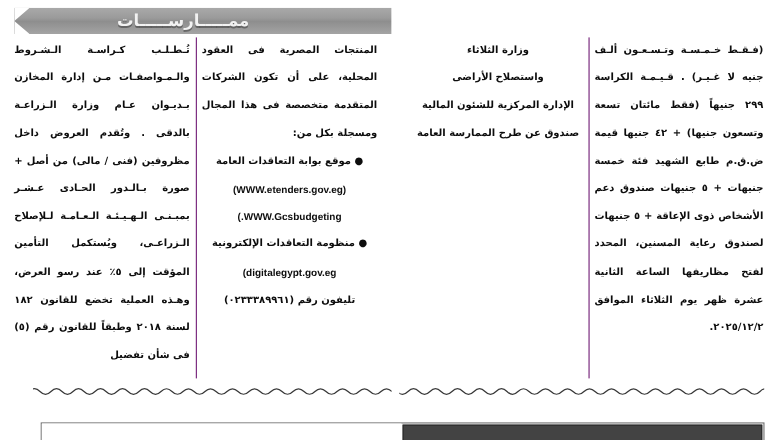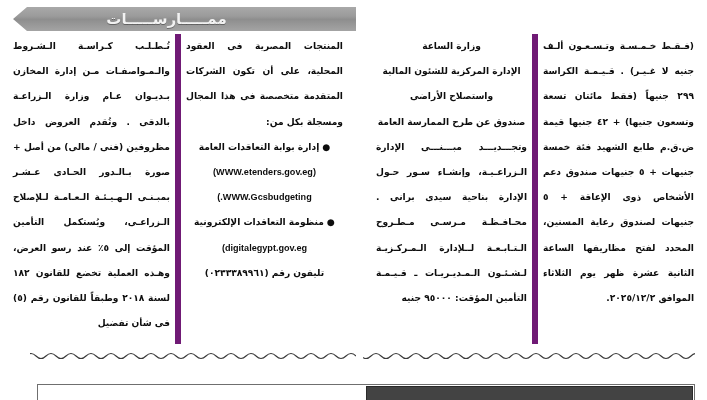--- a/index.html
+++ b/index.html
@@ -101,21 +101,21 @@
   }
 
   .col {
     flex: 1 1 0;
     padding: 0 5px;
     position: relative;
     overflow: hidden;
   }
 
   .col + .col {
-    border-right: 6px solid #701a75;
+    border-right: 1px solid #701a75;
   }
 
   .col p {
     font-size: 9.1px;
     line-height: 25.2px;
     color: #0d0d0d;
     font-weight: bold;
     text-align: justify;
     text-align-last: justify;
     word-spacing: 0px;
@@ -181,25 +181,24 @@
 <div class="page">
 
   <div class="ad-block" id="ad-block-right">
 
 
     <div class="cols">
       <div class="col">
         <p class="lastline">(فـقـط خـمـسـة وتـسـعـون ألـف جنيه لا غـيـر) . قـيـمـة الكراسة ٢٩٩ جنيهاً (فقط مائتان تسعة وتسعون جنيها) + ٤٢ جنيها قيمة ض.ق.م طابع الشهيد فئة خمسة جنيهات + ٥ جنيهات صندوق دعم الأشخاص ذوى الإعاقة + ٥ جنيهات لصندوق رعاية المسنين، المحدد لفتح مظاريفها الساعة الثانية عشرة ظهر يوم الثلاثاء الموافق ٢٠٢٥/١٢/٢.</p>
       </div>
       <div class="col">
-        <p class="centerline">وزارة الساعة</p>
+        <p class="centerline">وزارة الثلاثاء</p>
+        <p class="centerline">واستصلاح الأراضى</p>
         <p class="centerline">الإدارة المركزية للشئون المالية</p>
-        <p class="centerline">واستصلاح الأراضى</p>
         <p class="centerline">صندوق عن طرح الممارسة العامة</p>
-        <p class="lastline">وتجـــديـــد مبـــنـــى الإدارة الـزراعـيـة، وإنشـاء سـور حـول الإدارة بناحية سيدى برانى . محـافـظـة مـرسـى مـطـروح الـتـابـعـة لــلإدارة الـمـركـزيـة لـشـئـون الـمـديـريـات ـ قـيـمـة التأمين المؤقت: ٩٥٠٠٠ جنيه</p>
       </div>
     </div>
 
     <div class="wavy">
       <svg width="344" height="9" viewBox="0 0 344 9" preserveAspectRatio="none" aria-hidden="true">
         <path d="M0 5 Q 5 0 10 5 T 20 5 T 30 5 T 40 5 T 50 5 T 60 5 T 70 5 T 80 5 T 90 5 T 100 5 T 110 5 T 120 5 T 130 5 T 140 5 T 150 5 T 160 5 T 170 5 T 180 5 T 190 5 T 200 5 T 210 5 T 220 5 T 230 5 T 240 5 T 250 5 T 260 5 T 270 5 T 280 5 T 290 5 T 300 5 T 310 5 T 320 5 T 330 5 T 340 5 T 350 5" fill="none" stroke="#3a3a3a" stroke-width="1.1"></path>
       </svg>
     </div>
   </div>
 
@@ -207,21 +206,21 @@
 
     <div class="banner-wrap">
       <div class="banner" id="banner-left">
         <span class="banner-text">ممـــــارســـــات</span>
       </div>
     </div>
 
     <div class="cols">
       <div class="col">
         <p class="lastline">المنتجات المصرية فى العقود المحلية، على أن تكون الشركات المتقدمة متخصصة فى هذا المجال ومسجلة بكل من:</p>
-        <p class="centerline">● إدارة بوابة التعاقدات العامة</p>
+        <p class="centerline">● موقع بوابة التعاقدات العامة</p>
         <p class="centerline latin">(WWW.etenders.gov.eg)</p>
         <p class="centerline latin">(.WWW.Gcsbudgeting</p>
         <p class="centerline">● منظومة التعاقدات الإلكترونية</p>
         <p class="centerline latin">(digitalegypt.gov.eg</p>
         <p class="centerline">تليفون رقم (٠٢٣٣٣٨٩٩٦١)</p>
       </div>
       <div class="col">
         <p class="lastline">تُـطـلـب كـراسـة الـشـروط والـمـواصفـات مـن إدارة المخازن بـديـوان عـام وزارة الـزراعـة بالدقى . وتُقدم العروض داخل مظروفين (فنى / مالى) من أصل + صورة بـالـدور الحـادى عـشـر بمبـنـى الـهـيـئـة الـعـامـة لـلإصلاح الـزراعـى، ويُستكمل التأمين المؤقت إلى ٥٪ عند رسو العرض، وهـذه العملية تخضع للقانون ١٨٢ لسنة ٢٠١٨ وطبقاً للقانون رقم (٥) فى شأن تفضيل</p>
       </div>
     </div>

